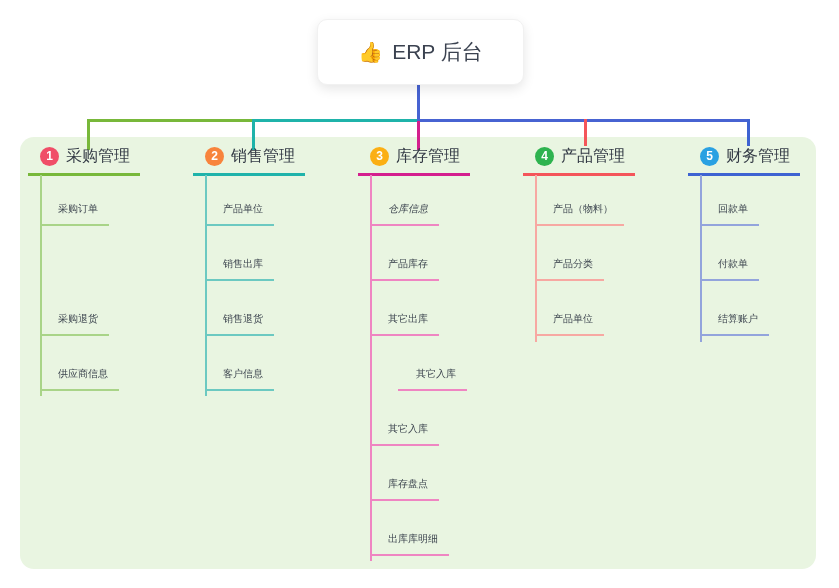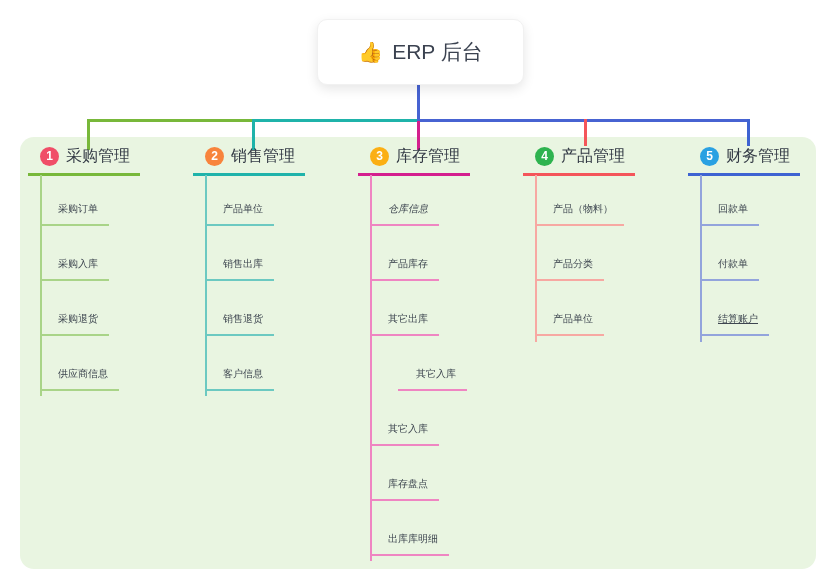--- a/index.html
+++ b/index.html
@@ -79,21 +79,20 @@
     <span>ERP 后台</span>
   </div>
 
   <div class="branch b1">
     <div class="branch-header" style="border-bottom-color: rgb(120, 184, 58);">
       <span class="badge" style="background-color: rgb(240, 78, 104);">1</span>
       <span>采购管理</span>
     </div>
     <div class="spine" style="background-color: rgb(169, 212, 136);"></div>
     <div class="child r0" style="border-bottom-color: rgb(169, 212, 136);">采购订单</div>
-    <div class="child r1" style="border-bottom-color: rgb(169, 212, 136);">采购入库</div>
     <div class="child r2" style="border-bottom-color: rgb(169, 212, 136);">采购退货</div>
     <div class="child r3" style="border-bottom-color: rgb(169, 212, 136);">供应商信息</div>
   </div>
 
   <div class="branch b2">
     <div class="branch-header" style="border-bottom-color: rgb(31, 179, 170);">
       <span class="badge" style="background-color: rgb(248, 132, 60);">2</span>
       <span>销售管理</span>
     </div>
     <div class="spine" style="background-color: rgb(108, 201, 193);"></div>
@@ -130,16 +129,16 @@
   </div>
 
   <div class="branch b5">
     <div class="branch-header" style="border-bottom-color: rgb(62, 99, 210);">
       <span class="badge" style="background-color: rgb(42, 161, 226);">5</span>
       <span>财务管理</span>
     </div>
     <div class="spine" style="background-color: rgb(147, 164, 220);"></div>
     <div class="child r0" style="border-bottom-color: rgb(147, 164, 220);">回款单</div>
     <div class="child r1" style="border-bottom-color: rgb(147, 164, 220);">付款单</div>
-    <div class="child r2" style="border-bottom-color: rgb(147, 164, 220); text-decoration: underline;">结算账户</div>
+    <div class="child r2" style="border-bottom-color: rgb(147, 164, 220);">结算账户</div>
   </div>
 
 </div>
 
 </body></html>

